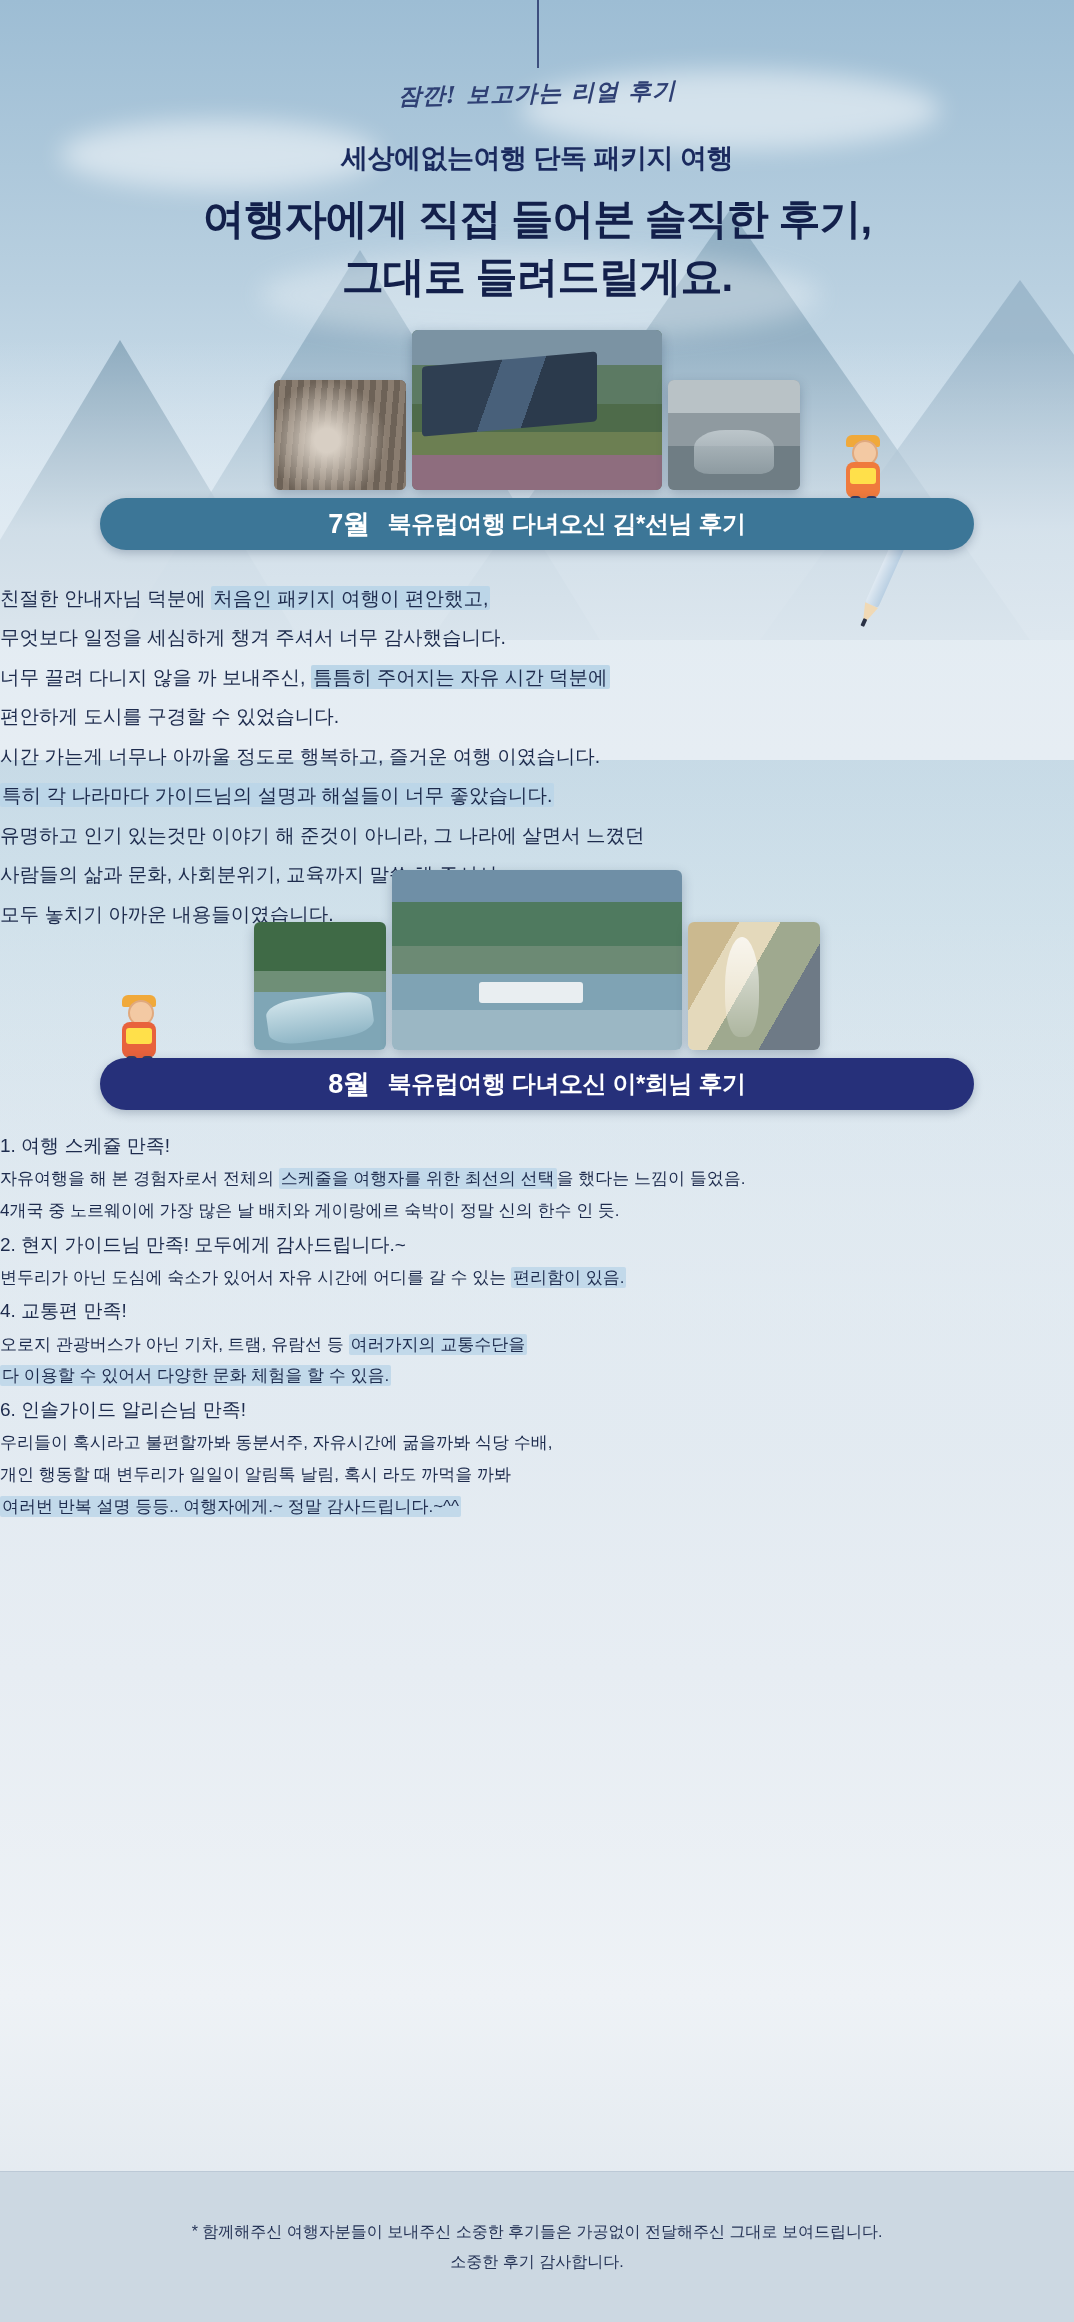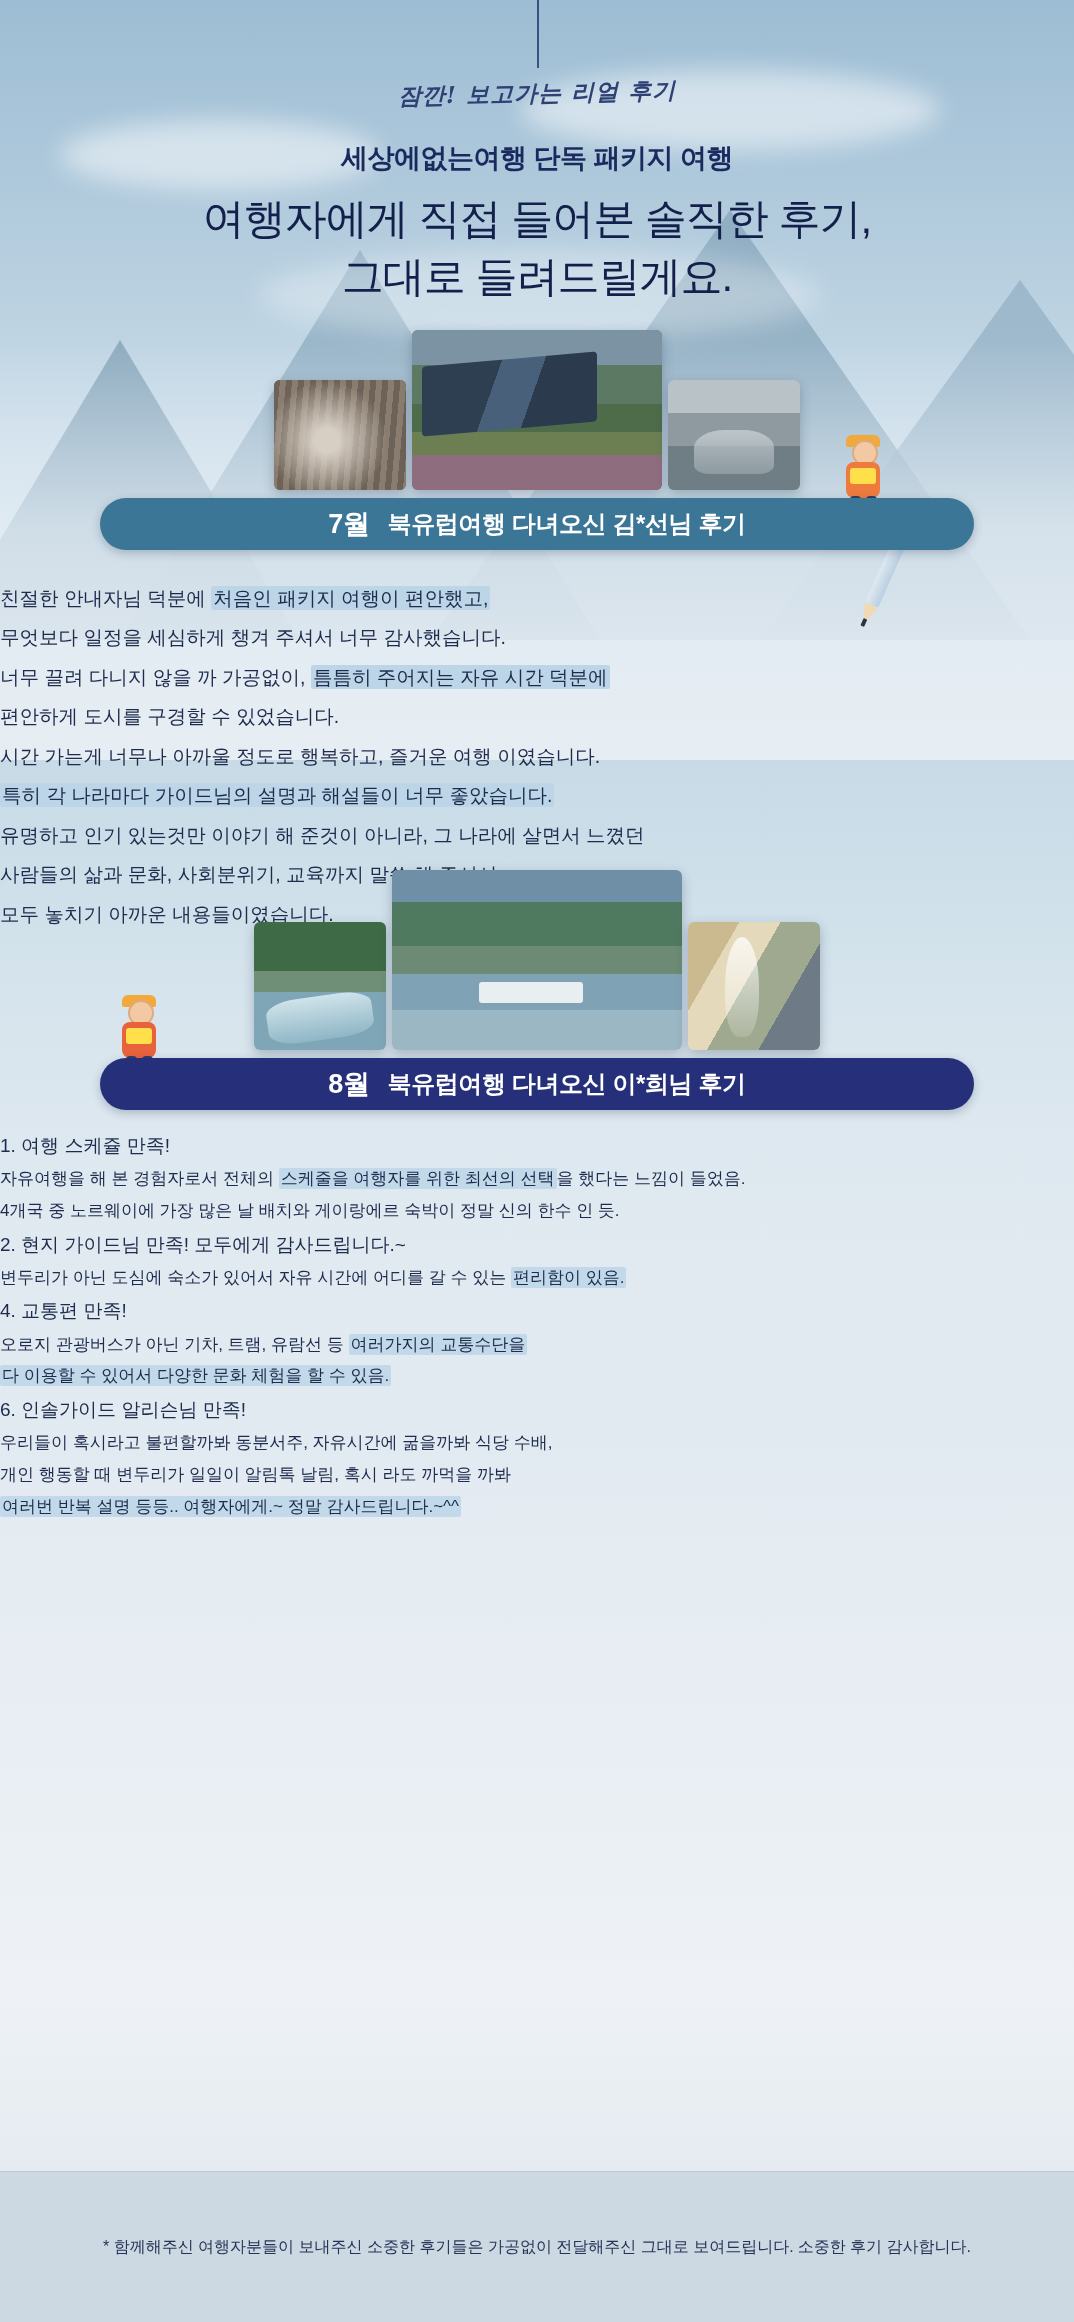--- a/index.html
+++ b/index.html
@@ -47,21 +47,21 @@
     font-family:"DejaVu Serif",serif;
     font-style:italic;font-weight:700;font-size:23px;color:#2f4074;letter-spacing:1px;
     transform:rotate(-1.2deg);
   }
   .sub-title{
     position:absolute;left:0;right:0;top:140px;text-align:center;
     font-size:27px;font-weight:700;color:#1a2a5e;letter-spacing:-0.5px;
   }
   .main-title{
     position:absolute;left:0;right:0;top:190px;text-align:center;
-    font-size:42px;font-weight:400;color:#13204b;line-height:1.38;letter-spacing:-1px;
+    font-size:42px;font-weight:700;color:#13204b;line-height:1.38;letter-spacing:-1px;
   }
 
   
   .photos{position:absolute;display:flex;align-items:flex-end;justify-content:center;gap:6px;}
   .ph{border-radius:6px;overflow:hidden;box-shadow:0 4px 12px rgba(30,50,80,.28);position:relative;}
   .ph .in{position:absolute;inset:0;}
 
   
   #photoset1{left:0;right:0;top:330px;height:160px;}
   #p1a{width:132px;height:110px;}
@@ -134,21 +134,21 @@
   
   .pencil{position:absolute;left:878px;top:520px;width:14px;height:110px;transform:rotate(24deg);}
   .pencil .shaft{position:absolute;top:0;left:0;width:14px;height:88px;background:linear-gradient(90deg,#dfe9f2,#b9cfe2);border-radius:3px;}
   .pencil .tip{position:absolute;top:88px;left:0;width:0;height:0;border-left:7px solid transparent;border-right:7px solid transparent;border-top:22px solid #f0d9b5;}
   .pencil .lead{position:absolute;top:103px;left:5px;width:4px;height:8px;background:#2b3246;border-radius:1px;}
 
   
   .footer{
     position:absolute;left:0;right:0;bottom:0;height:150px;
     background:#ccd8e2;
-    display:flex;flex-direction:row;align-items:center;justify-content:center;gap:4px;
+    display:flex;flex-direction:column;align-items:center;justify-content:center;gap:4px;
     color:#253356;font-size:16px;line-height:1.6;
   }
   .divider{position:absolute;left:0;right:0;bottom:150px;height:1px;background:rgba(160,178,196,.6);}
 </style>
 </head>
 <body>
 
 <div class="page">
 
   <div class="mtn">
@@ -199,21 +199,21 @@
   </div>
 
   <div class="ribbon" id="ribbon1">
     <span class="num">7월</span>
       <span> 북유럽여행 다녀오신 김*선님 후기</span>
   </div>
 
   <div class="review" id="review1">
       <div class="ritem"><span>친절한 안내자님 덕분에 </span><span class="hl">처음인 패키지 여행이 편안했고,</span></div>
       <div class="ritem"><span>무엇보다 일정을 세심하게 챙겨 주셔서 너무 감사했습니다.</span></div>
-      <div class="ritem"><span>너무 끌려 다니지 않을 까 가공없이, </span><span class="hl">틈틈히 주어지는 자유 시간 덕분에</span></div>
+      <div class="ritem"><span>너무 끌려 다니지 않을 까 보내주신, </span><span class="hl">틈틈히 주어지는 자유 시간 덕분에</span></div>
       <div class="ritem"><span>편안하게 도시를 구경할 수 있었습니다.</span></div>
       <div class="ritem"><span>시간 가는게 너무나 아까울 정도로 행복하고, 즐거운 여행 이였습니다.</span></div>
       <div class="ritem"><span class="hl">특히 각 나라마다 가이드님의 설명과 해설들이 너무 좋았습니다.</span></div>
       <div class="ritem"><span>유명하고 인기 있는것만 이야기 해 준것이 아니라, 그 나라에 살면서 느꼈던</span></div>
       <div class="ritem"><span>사람들의 삶과 문화, 사회분위기, 교육까지 말씀 해 주셔서</span></div>
       <div class="ritem"><span>모두 놓치기 아까운 내용들이였습니다.</span></div>
     </div>
 
   <div class="photos" id="photoset2">
     <div class="ph" id="p2a">

